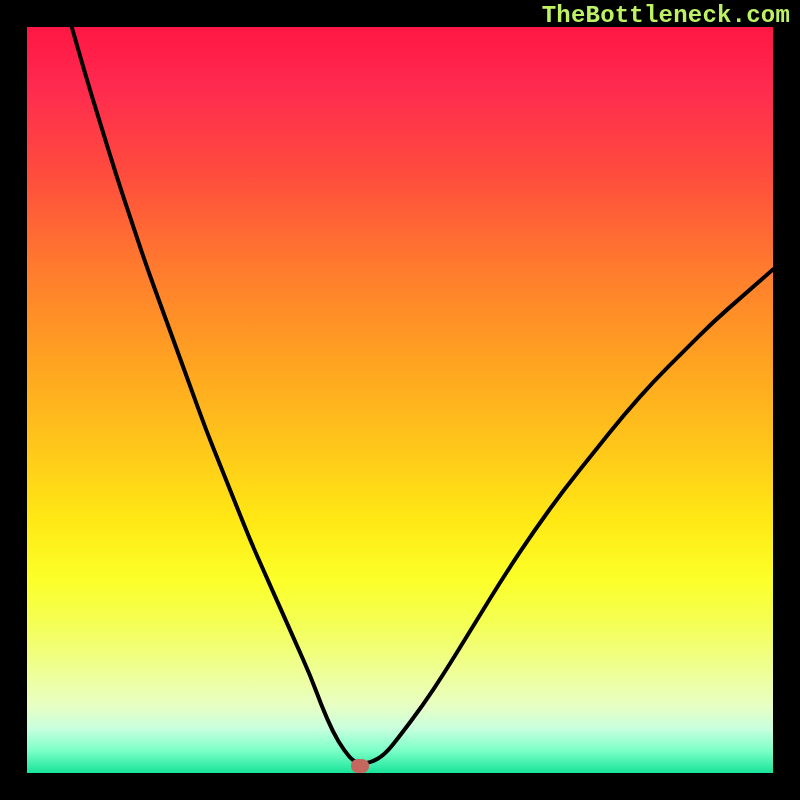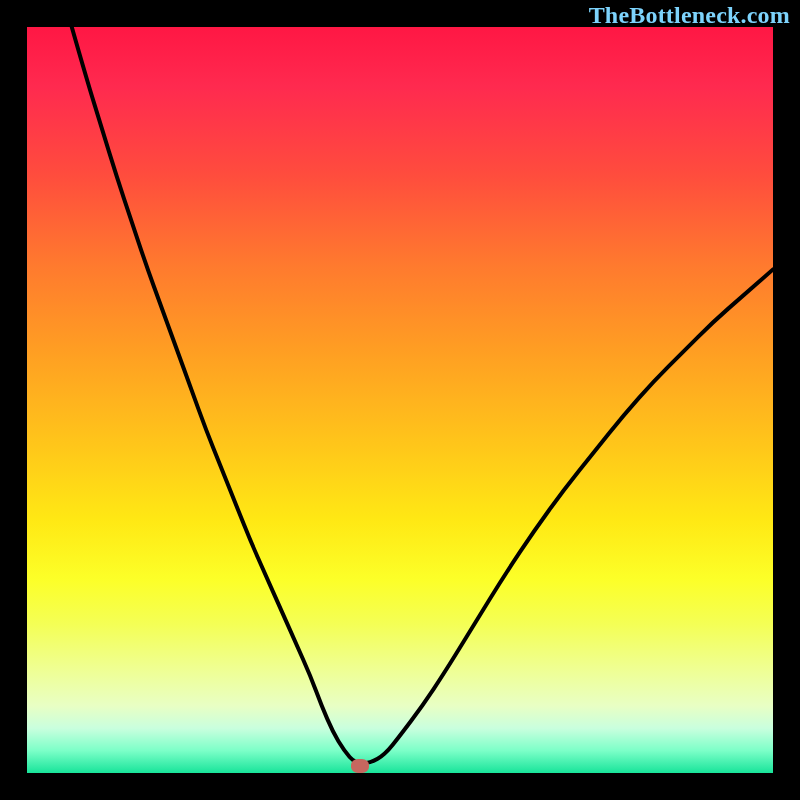--- a/index.html
+++ b/index.html
@@ -7,24 +7,24 @@
   .frame {
     position: relative;
     width: 800px;
     height: 800px;
     background: #000;
   }
   .watermark {
     position: absolute;
     top: 2px;
     right: 10px;
-    font-family: Liberation Serif, serif;
+    font-family: Liberation Mono, monospace;
     font-size: 24px;
     font-weight: 600;
-    color: #7dd3fc;
+    color: #bef264;
     letter-spacing: 0.2px;
     z-index: 10;
   }
   .plot {
     position: absolute;
     left: 27px;
     top: 27px;
     width: 746px;
     height: 746px;
     background: linear-gradient(to bottom,

